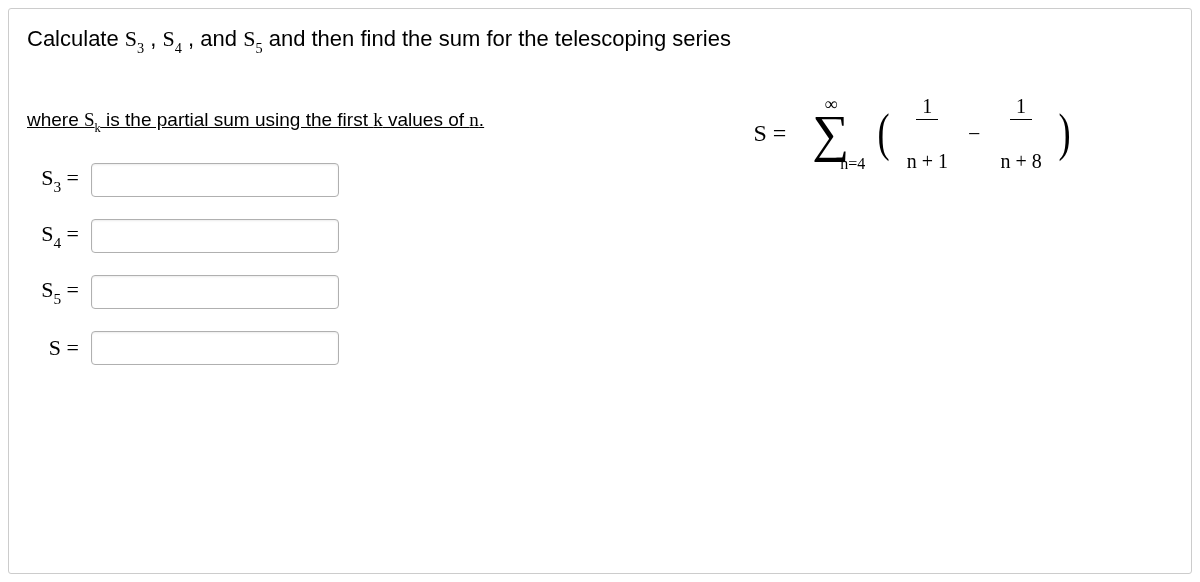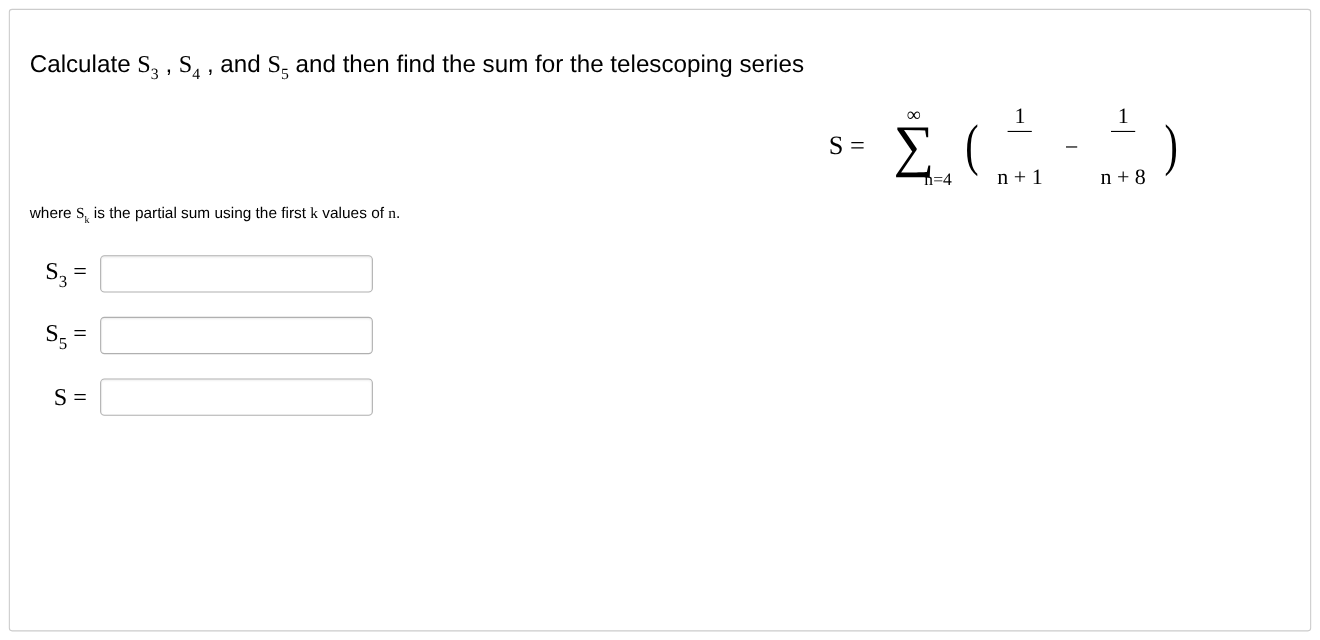--- a/index.html
+++ b/index.html
@@ -9,33 +9,34 @@
     background: #fff;
     font-family: Arial, Helvetica, sans-serif;
     font-size: 20px;
     color: #000;
   }
   .panel {
     width: 1184px;
     height: 566px;
     border: 1px solid #ccc;
     border-radius: 3px;
-    padding: 36px 18px;
+    padding: 17px 18px;
     position: relative;
   }
   .instruction {
     font-size: 22px;
     margin-bottom: 30px;
   }
   .serif { font-family: "Times New Roman", Times, serif; }
   .sub { font-size: 0.65em; vertical-align: sub; position: relative; top: 0.1em; }
   .explain {
-    font-size: 14px;
-    margin-top: 110px;
+    font-size: 19px;
+    margin-top: 54px;
     margin-bottom: 28px;
+    text-decoration: underline;
   }
   .row {
     display: flex;
     align-items: center;
     gap: 12px;
     margin: 16px 0 22px 0;
   }
   .row-label {
     font-family: "Times New Roman", Times, serif;
     font-size: 22px;
@@ -117,20 +118,24 @@
 
   <div class="explain">
     <span>where </span><span class="serif"><span>S</span><span class="sub">k</span></span><span> is the partial sum using the first </span><span class="serif">k</span><span> values of </span><span class="serif">n</span><span>.</span>
   </div>
 
   <div class="row">
     <span class="row-label"><span>S</span><span class="sub">3</span><span> =</span></span>
     <input type="text" class="answer" value="" style="">
   </div>
 
+  <div class="row">
+    <span class="row-label"><span>S</span><span class="sub">4</span><span> =</span></span>
+    <input type="text" class="answer" value="" style="">
+  </div>
 
   <div class="row">
     <span class="row-label"><span>S</span><span class="sub">5</span><span> =</span></span>
     <input type="text" class="answer" value="" style="">
   </div>
 
   <div class="row">
     <span class="row-label"><span>S</span><span> =</span></span>
     <input type="text" class="answer" value="" style="">
   </div>

